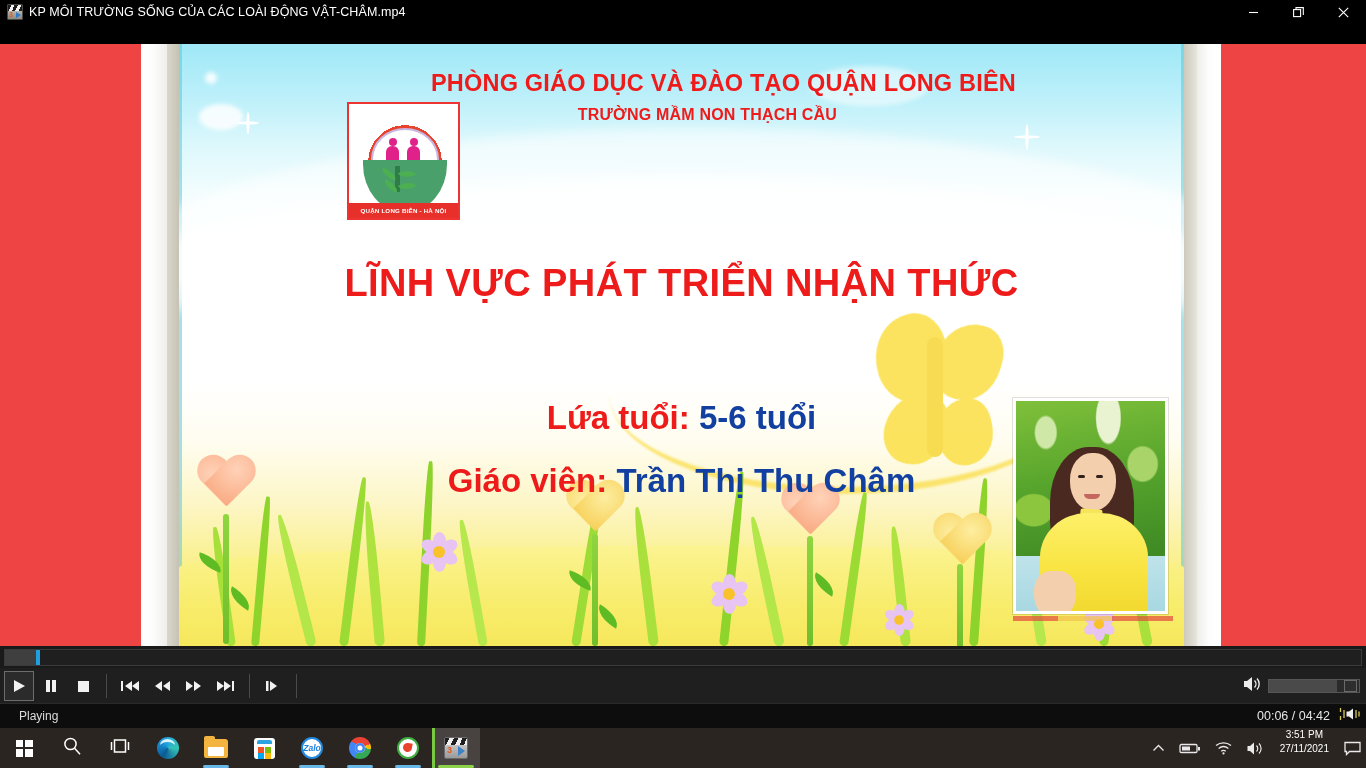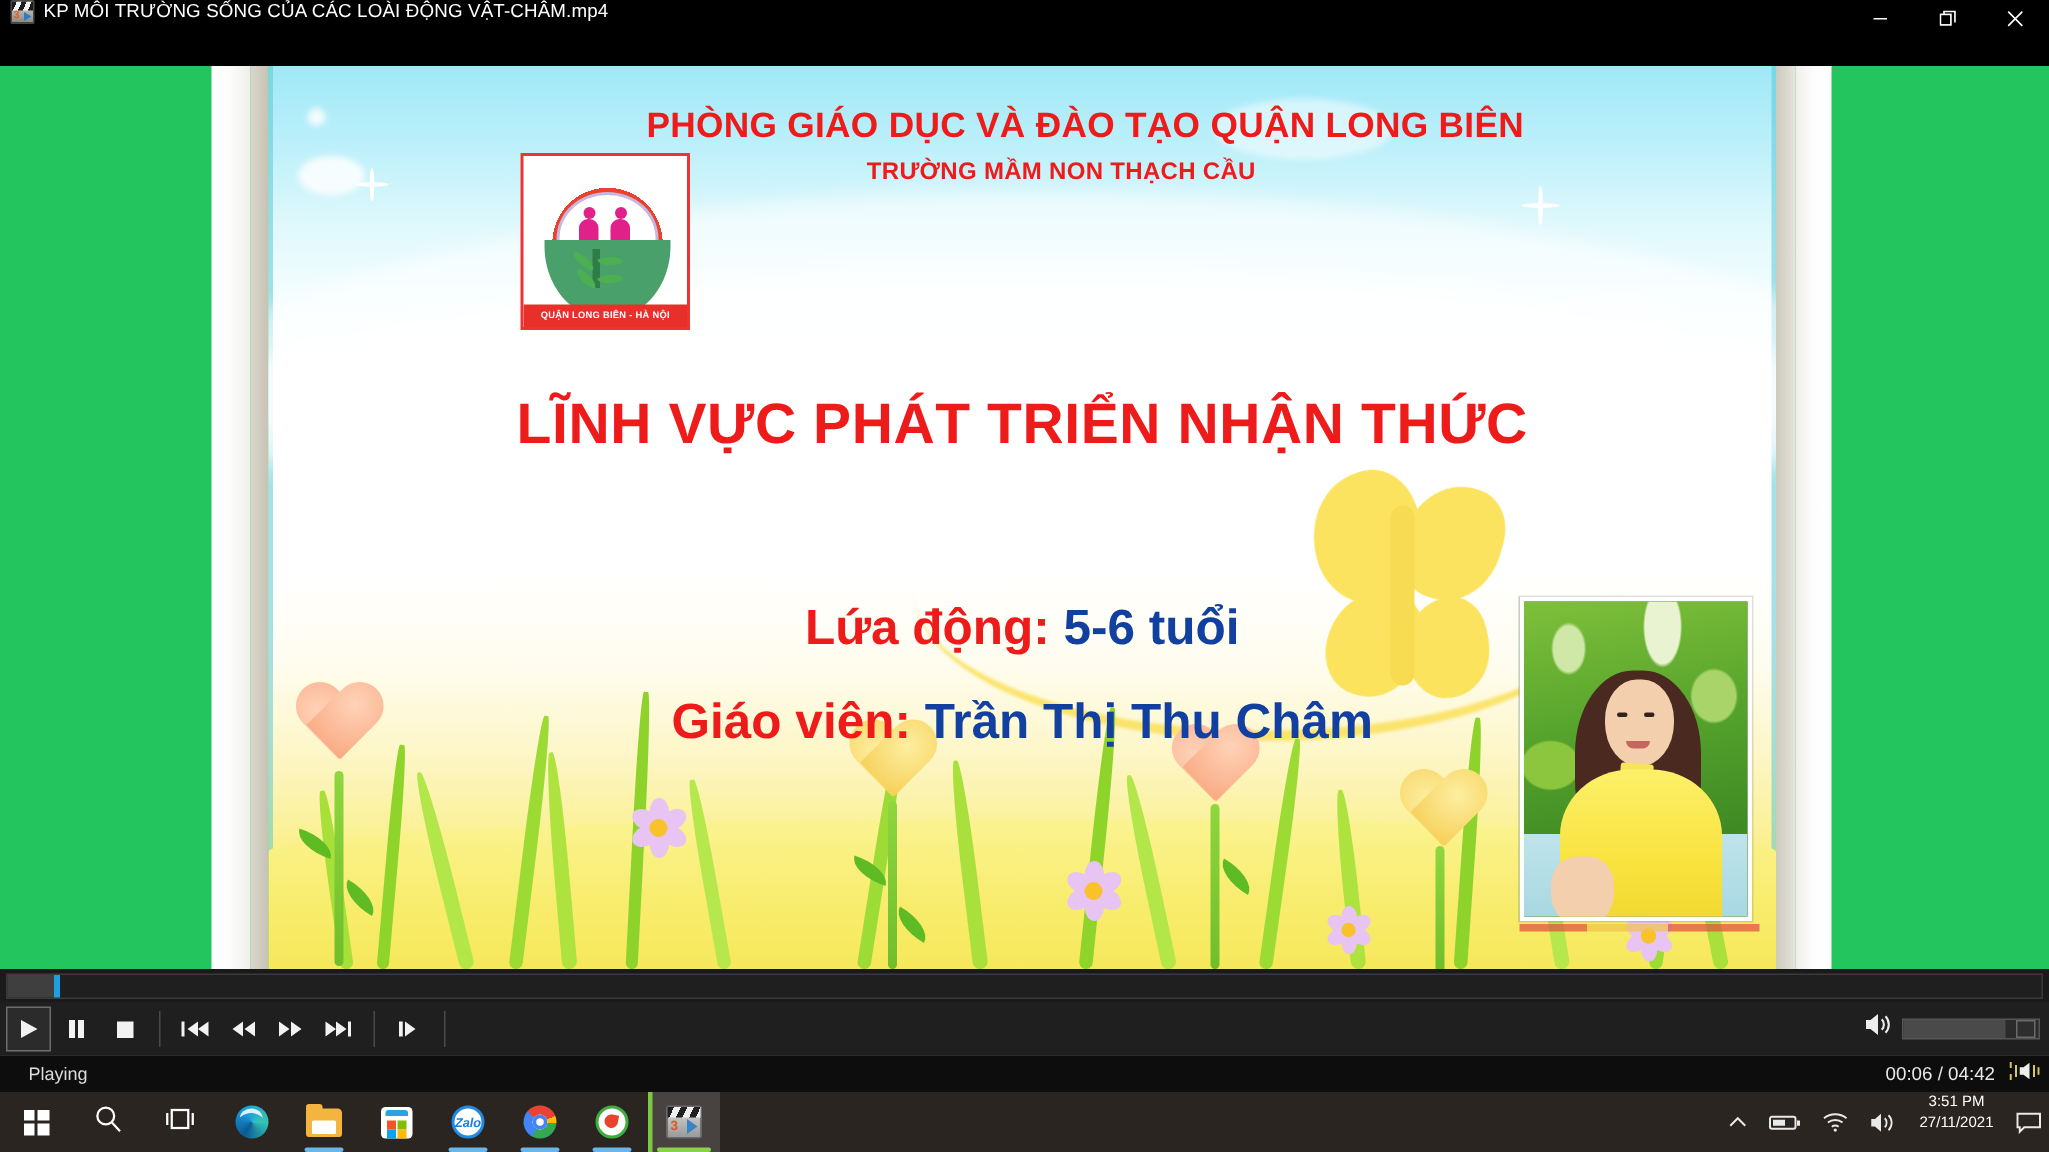--- a/index.html
+++ b/index.html
@@ -7,21 +7,21 @@
   html, body {
     width:1366px; height:768px; overflow:hidden;
     background:#000;
     font-family:"Liberation Sans", sans-serif;
   }
   #app { position:relative; width:1366px; height:768px; background:#000; }
 
   
   .titlebar{
     position:absolute; left:0; top:0; width:1366px; height:24px;
-    background:#000; display:flex; 
+    background:#000; display:flex; align-items:center;
   }
   .title-icon{
     width:16px; height:16px; margin:0 6px 0 7px; position:relative; flex:none;
     background:linear-gradient(#d8d8d0,#8a8a82);
     border:1px solid #4a4a44; border-radius:1px; overflow:hidden;
   }
   .title-icon .clap{
     position:absolute; left:0; top:0; width:100%; height:6px;
     background:repeating-linear-gradient(115deg,#1c1c1c 0 3px,#f2f2f2 3px 6px);
   }
@@ -51,21 +51,21 @@
     background:#1e1e1e; display:flex; align-items:center; padding-left:6px;
   }
   .menu-item{
     color:#e8e8e8; font-size:12.5px; padding:2px 8px; white-space:nowrap;
     font-family:"Liberation Sans", sans-serif;
   }
 
   
   .video-area{
     position:absolute; left:0; top:44px; width:1366px; height:602px;
-    background:#22c55e; overflow:hidden;
+    background:#ef4444; overflow:hidden;
   }
   
   .page-white-l{ position:absolute; left:141px; top:0; width:26px; height:602px;
     background:linear-gradient(90deg,#ffffff 0%, #fdfdfd 45%, #efeeea 100%); }
   .page-beige-l{ position:absolute; left:167px; top:0; width:12px; height:602px;
     background:linear-gradient(90deg,#d9d6cc 0%, #cfccbf 55%, #c6c3b5 100%); }
   .page-beige-r{ position:absolute; left:1184px; top:0; width:13px; height:602px;
     background:linear-gradient(90deg,#cdcabd 0%, #dcd9cf 60%, #e7e5dd 100%); }
   .page-white-r{ position:absolute; left:1197px; top:0; width:24px; height:602px;
     background:linear-gradient(90deg,#efeee9 0%, #fdfdfd 50%, #ffffff 100%); }
@@ -513,21 +513,21 @@
         <div class="pl-leaf" style="left:50px; top:78px; transform:rotate(155deg);"></div>
         <div class="band">QUẬN LONG BIÊN - HÀ NỘI</div>
       </div>
 
       <div class="hdr1">PHÒNG GIÁO DỤC VÀ ĐÀO TẠO QUẬN LONG BIÊN</div>
       <div class="hdr2">TRƯỜNG MẦM NON THẠCH CẦU</div>
 
       <div class="line l-title">LĨNH VỰC PHÁT TRIỂN NHẬN THỨC</div>
 
       <div class="line l-3">
-        <span class="red">Lứa động:</span>
+        <span class="red">Lứa tuổi:</span>
         <span class="blue">5-6 tuổi</span>
       </div>
       <div class="line l-4">
         <span class="red">Giáo viên:</span>
         <span class="blue">Trần Thị Thu Châm</span>
       </div>
 
       <div class="photo">
         <div class="foliage"></div>
         <div class="wall"></div>

